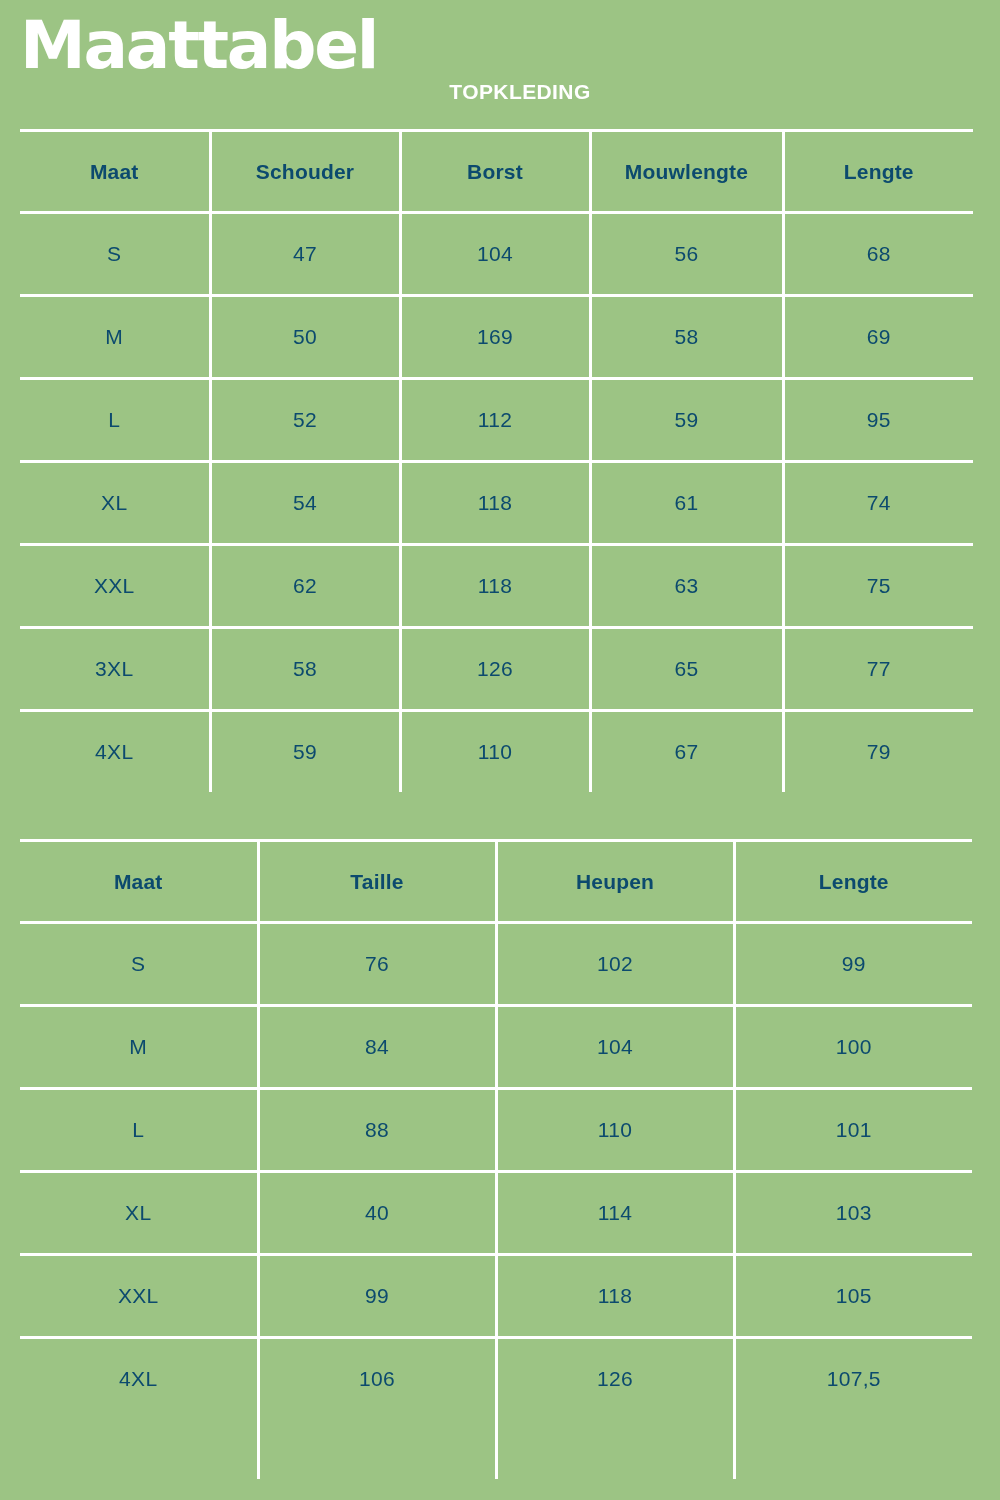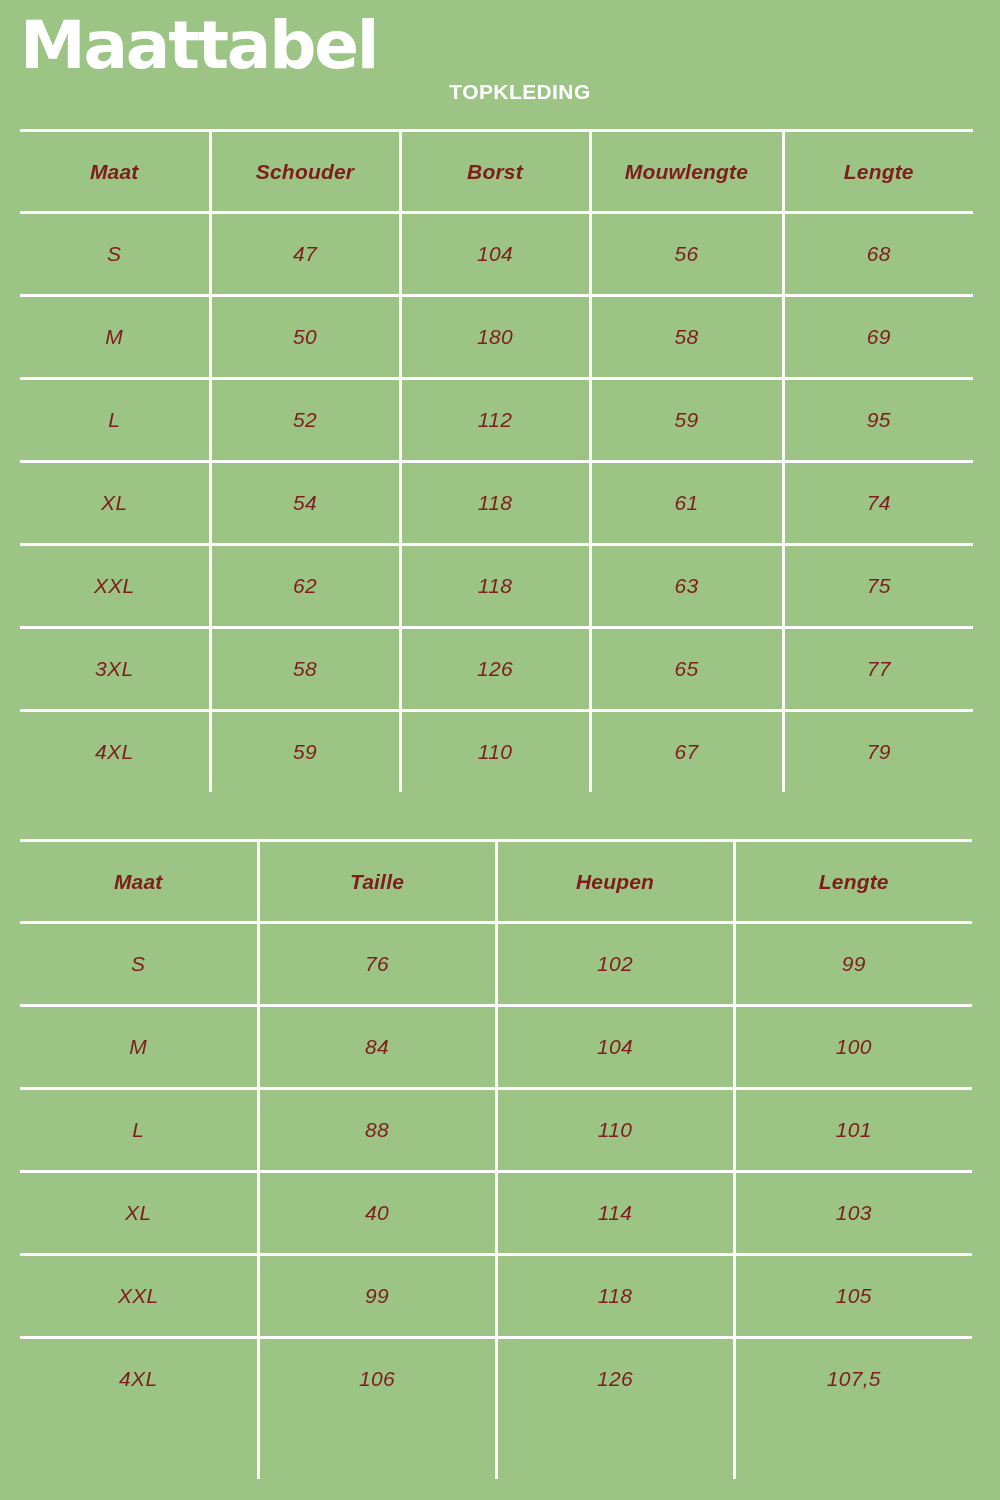--- a/index.html
+++ b/index.html
@@ -49,22 +49,21 @@
     letter-spacing: 0.4px;
   }
   .caption-top   { top: 80px; padding-left: 20px; }
   .caption-pants { top: 790px; }
 
   
   .sizetable {
     position: absolute;
     border-collapse: collapse;
     table-layout: fixed;
-    color: #7f1d1d;
-    font-style: italic;
+    color: #0c4a6e;
   }
 
   
   #table-top {
     left: 20px;
     top: 129px;
     width: 953px;
   }
   #table-top col { width: 190px; }
   #table-top col.col-last { width: 193px; }
@@ -148,21 +147,21 @@
       <tr>
         <td>S</td>
         <td>47</td>
         <td>104</td>
         <td>56</td>
         <td>68</td>
       </tr>
       <tr>
         <td>M</td>
         <td>50</td>
-        <td>180</td>
+        <td>169</td>
         <td>58</td>
         <td>69</td>
       </tr>
       <tr>
         <td>L</td>
         <td>52</td>
         <td>112</td>
         <td>59</td>
         <td>95</td>
       </tr>

